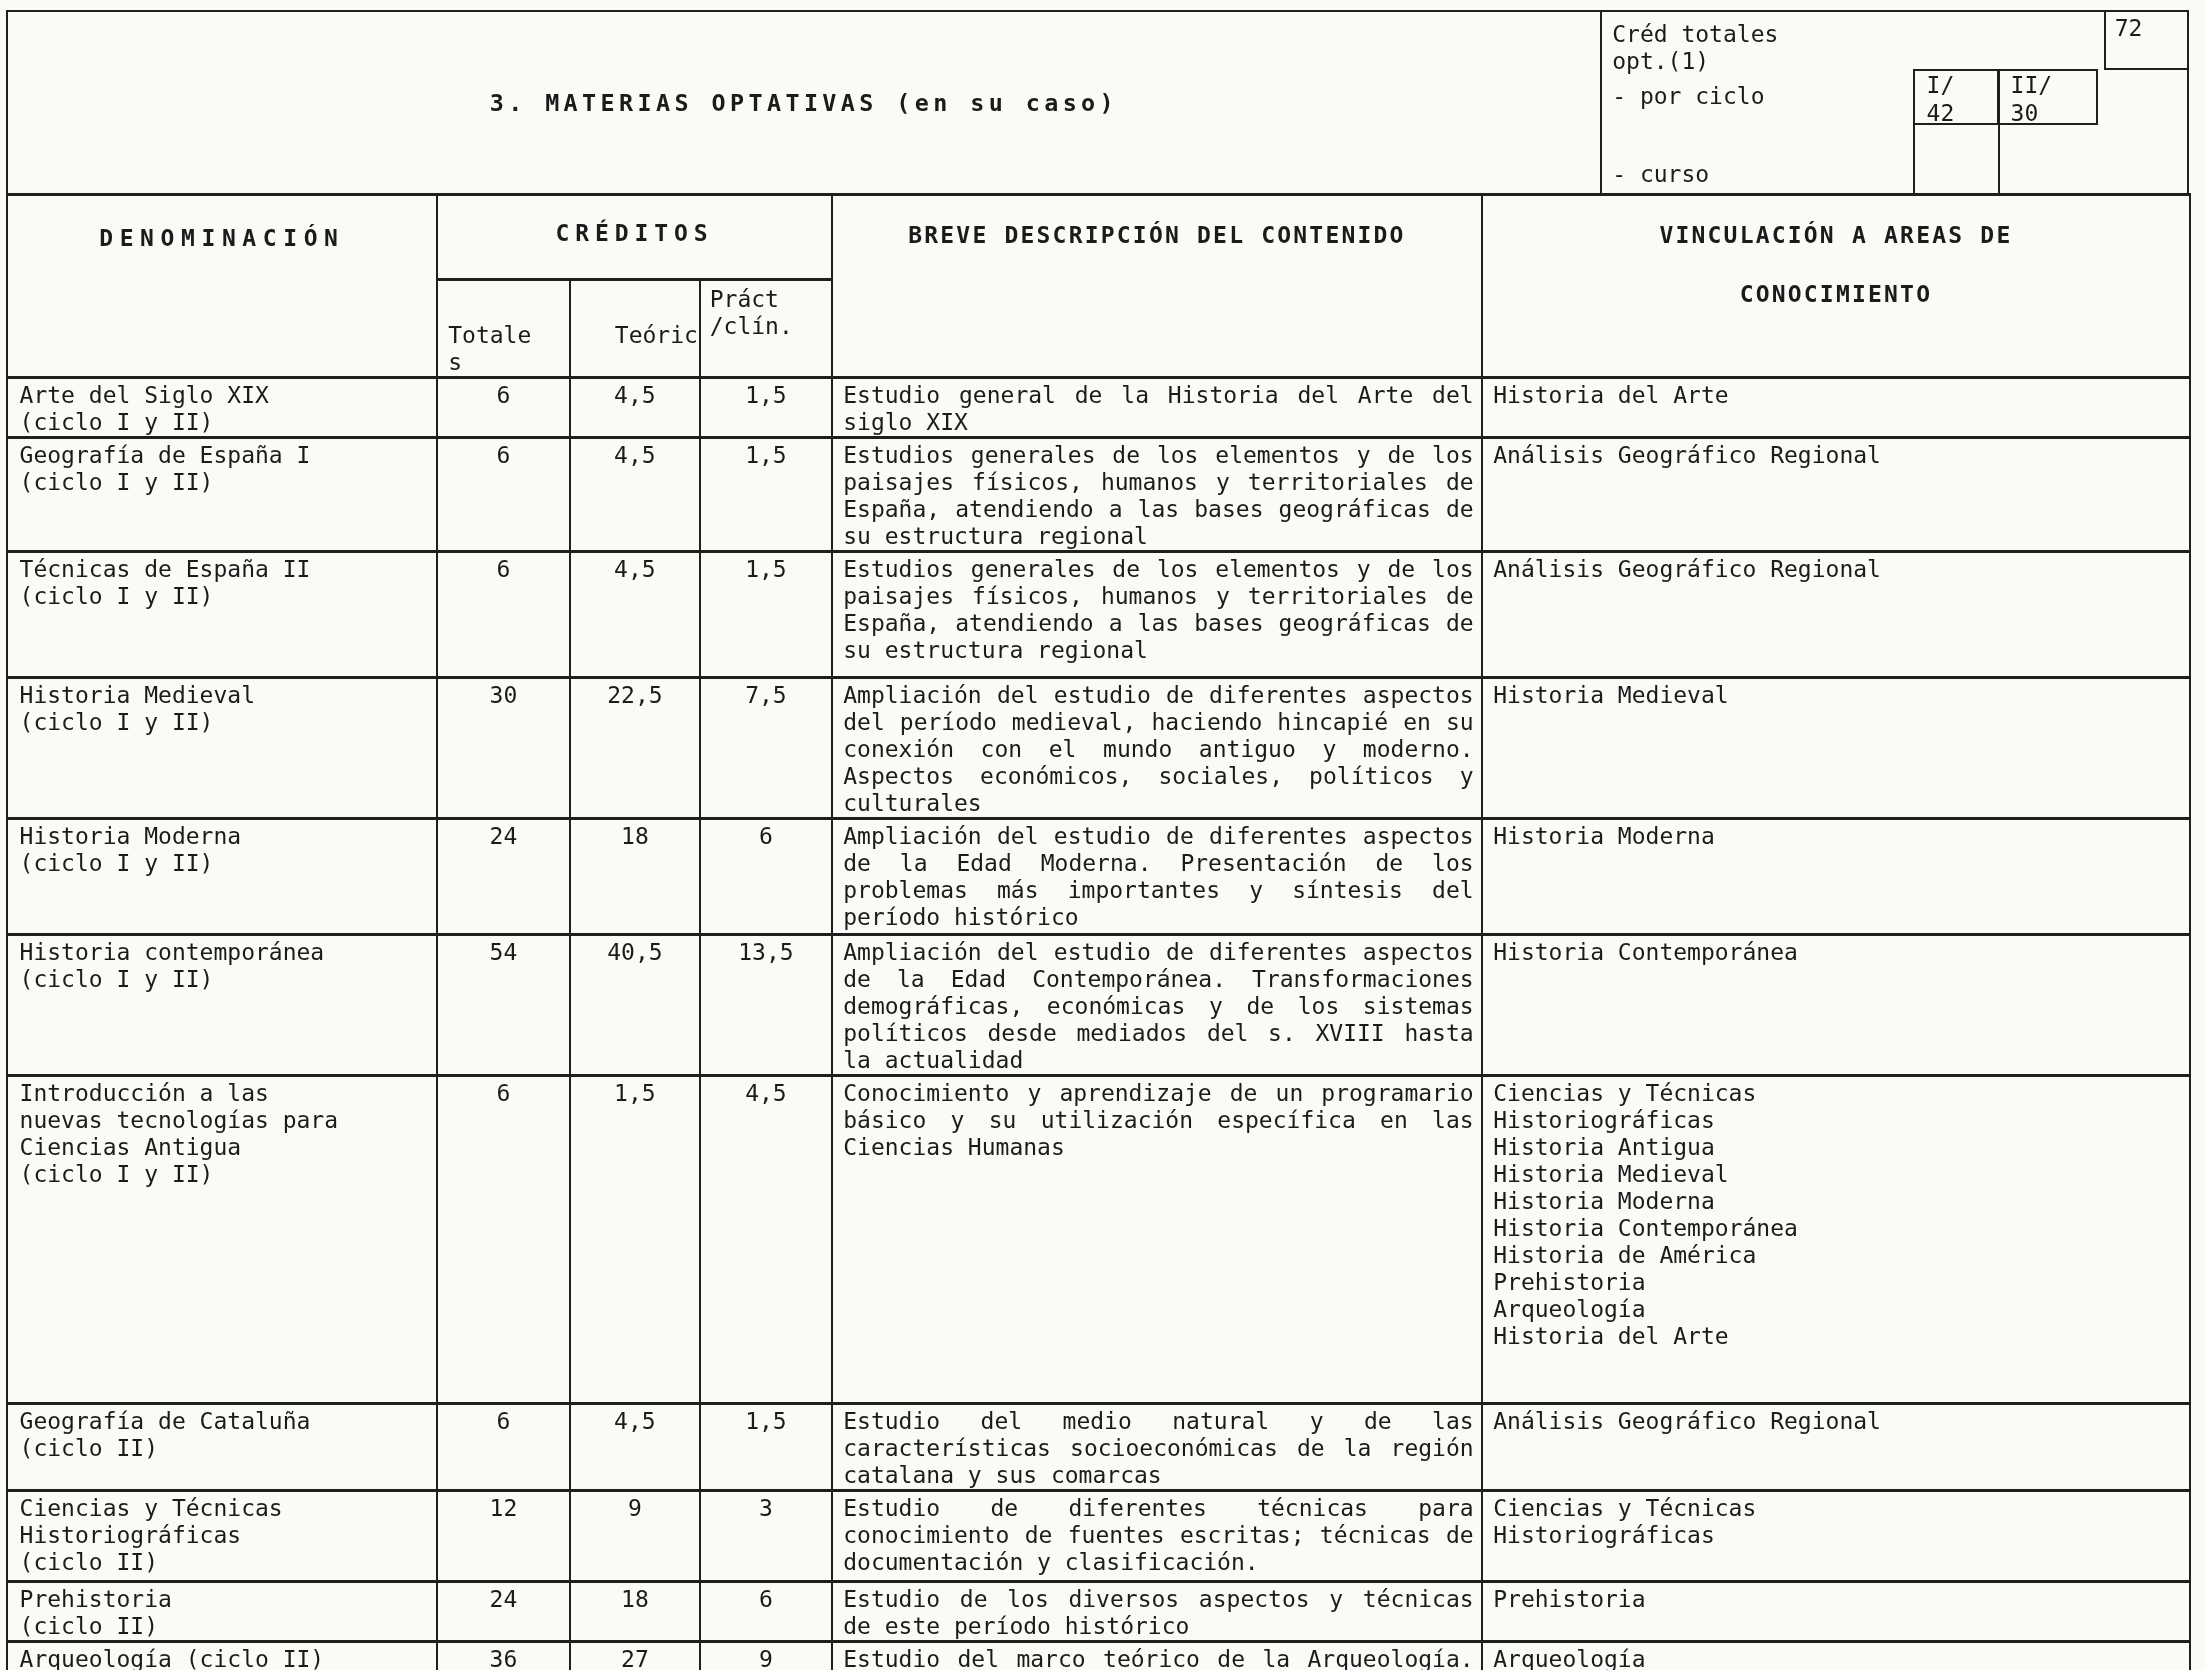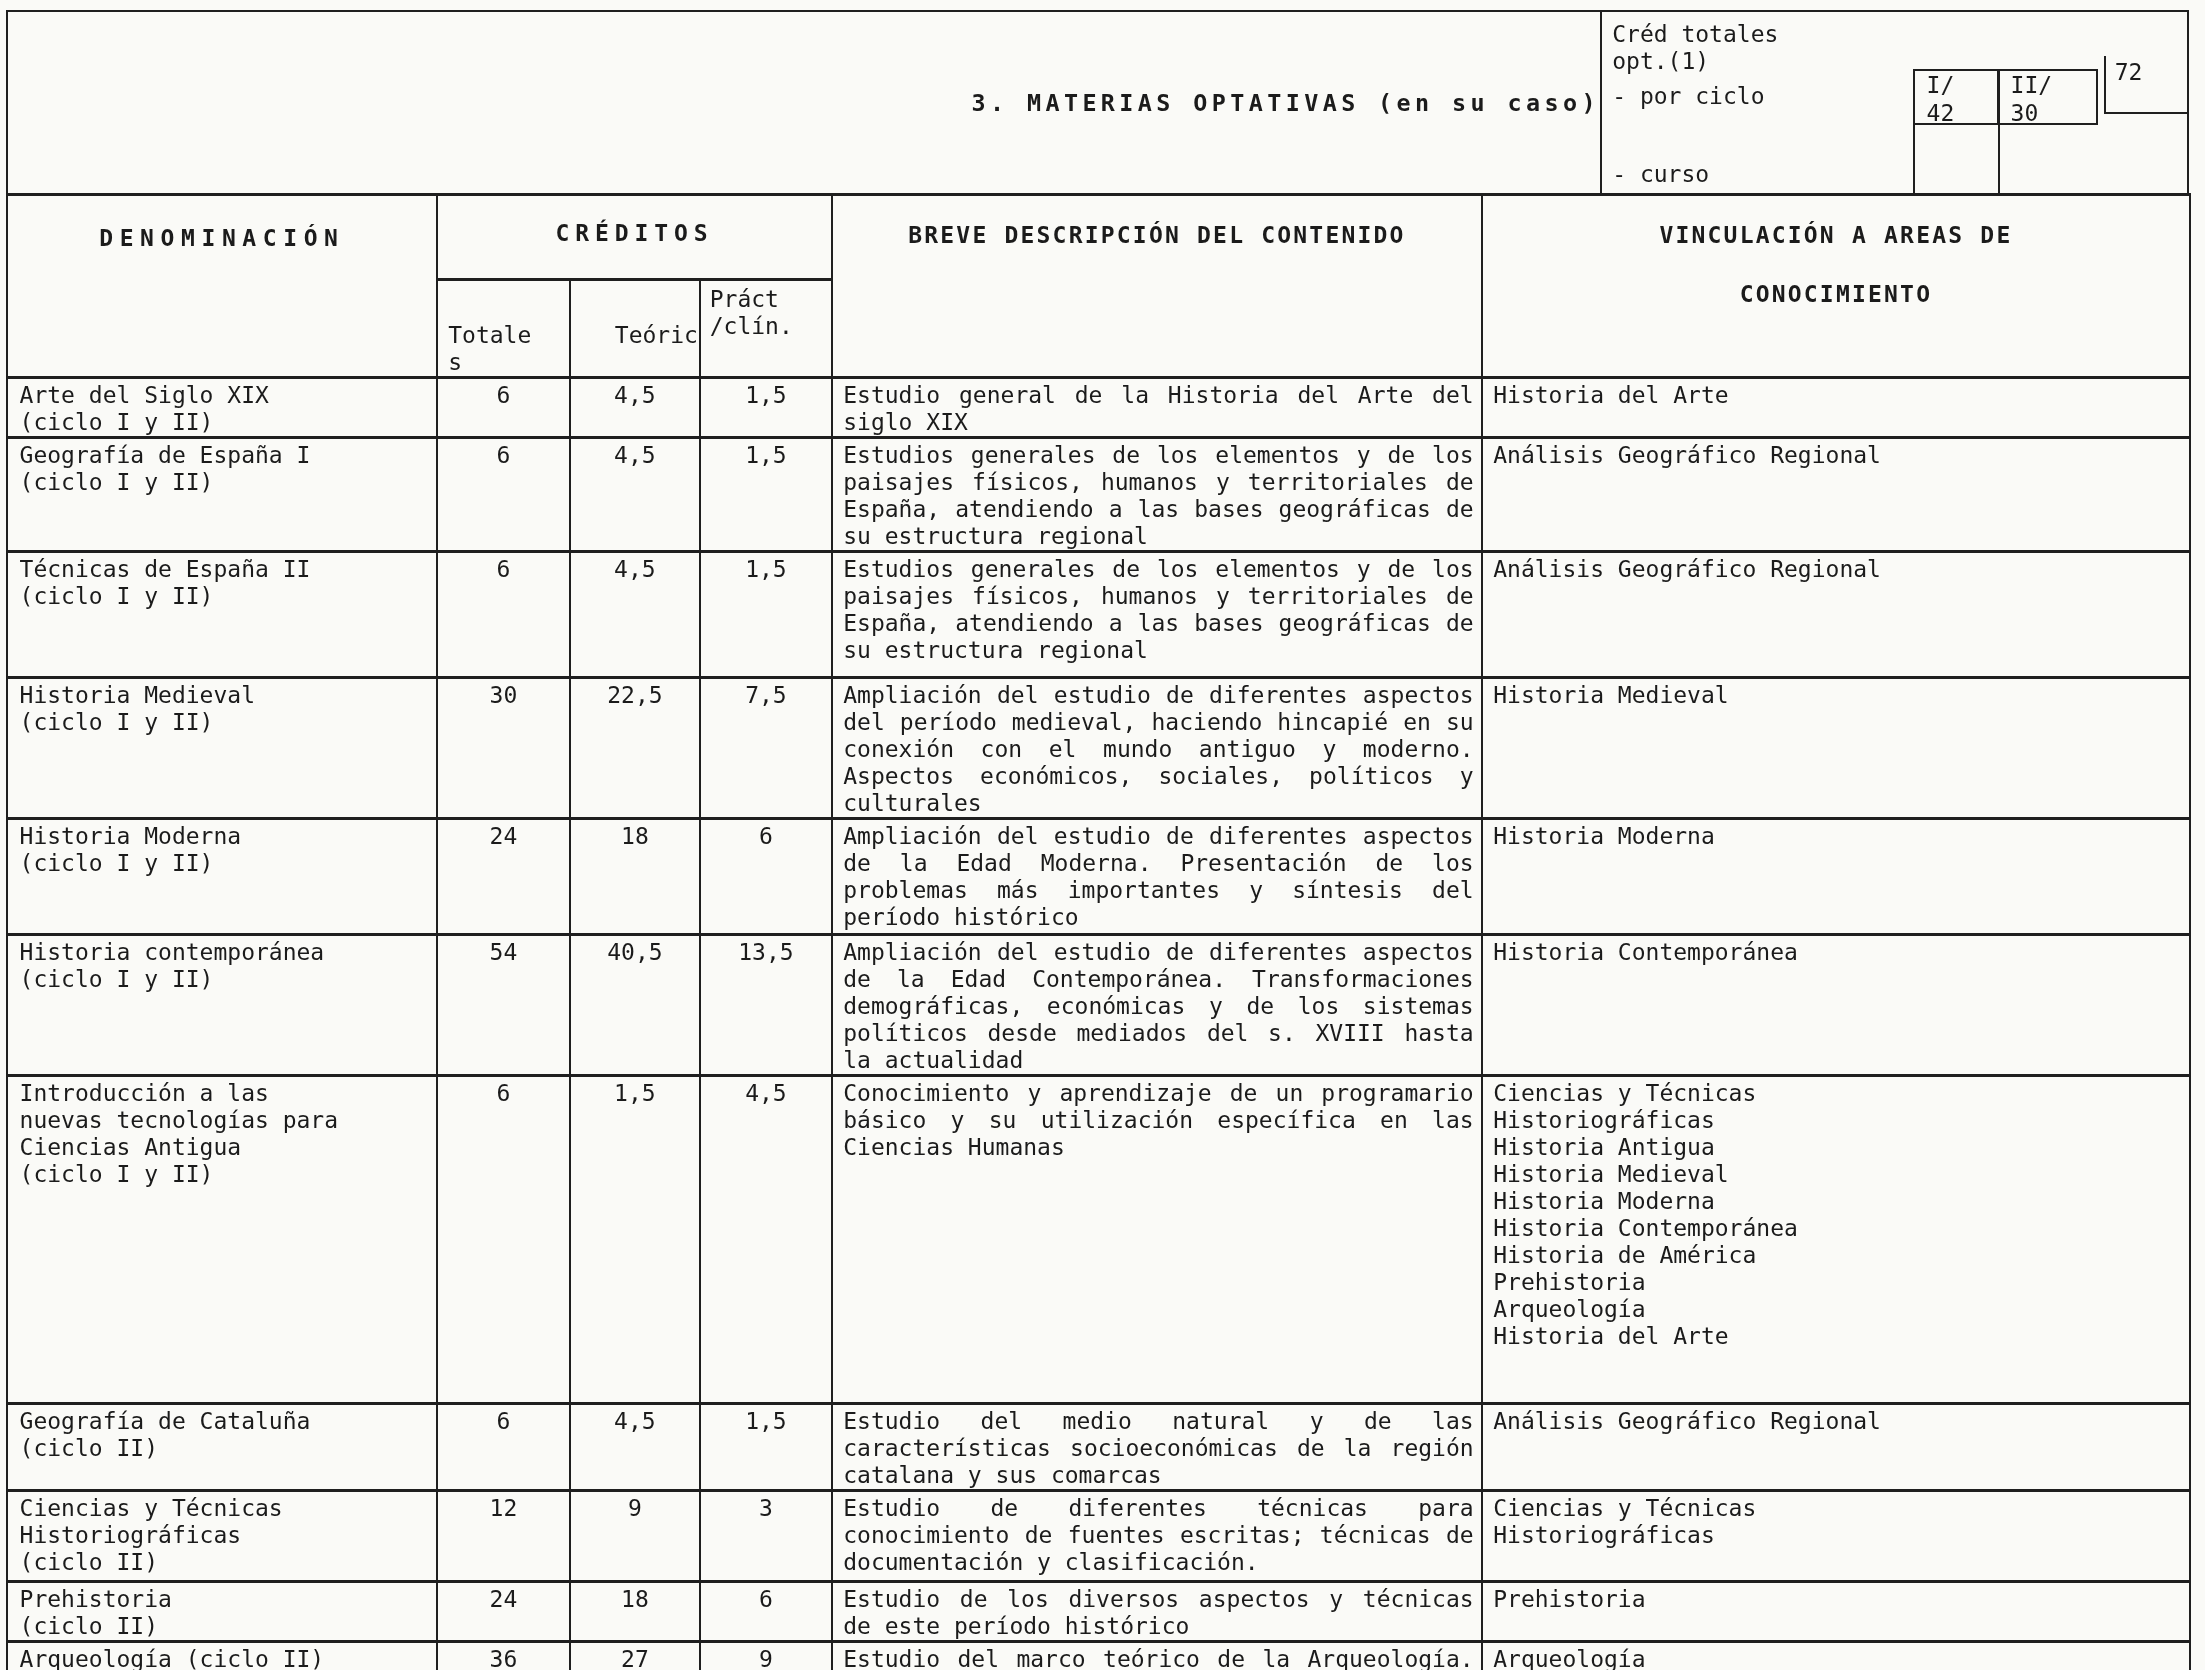--- a/index.html
+++ b/index.html
@@ -16,36 +16,35 @@
   
   .topbar {
     display: flex;
     height: 183px;
     border: 2.9px solid #1f1f1f;
     border-bottom: none;
   }
   .title-box {
     width: 1594px;
     border-right: 2.2px solid #1f1f1f;
-    display: flex; align-items: center; justify-content: flex-end;
+    display: flex; align-items: center; justify-content: center;
     font-weight: bold; font-size: 23.4px; letter-spacing: 4.4px;
     white-space: nowrap;
   }
   .credits-box { position: relative; flex: 1; font-size: 23px; line-height: 28px; }
   .credits-box .t { position: absolute; left: 10.3px; white-space: nowrap; }
   .ct-line1 { top: 7.3px; }
   .ct-line2 { top: 35px; }
   .ct-porciclo { top: 70px; }
   .ct-curso { top: 148px; }
   .cbox { position: absolute; border: 2.2px solid #1f1f1f; }
   .total-box {
     top: 0; right: 0; width: 83px; height: 58px;
     border-top: none; border-right: none;
     padding: 1.5px 0 0 8.8px;
-    margin-top: 44px;
   }
   .c1-box { top: 57px; left: 311px; width: 87px; height: 56px; padding: 0 0 0 11.7px; }
   .c2-box { top: 57px; left: 395px; width: 101px; height: 56px; padding: 0 0 0 11.7px; }
   .e1-box { top: 111px; bottom: 0; left: 311px; width: 87px; border-top: none; border-bottom: none; }
 
   
   table.main {
     width: 2183px;
     border-collapse: collapse;
     table-layout: fixed;

